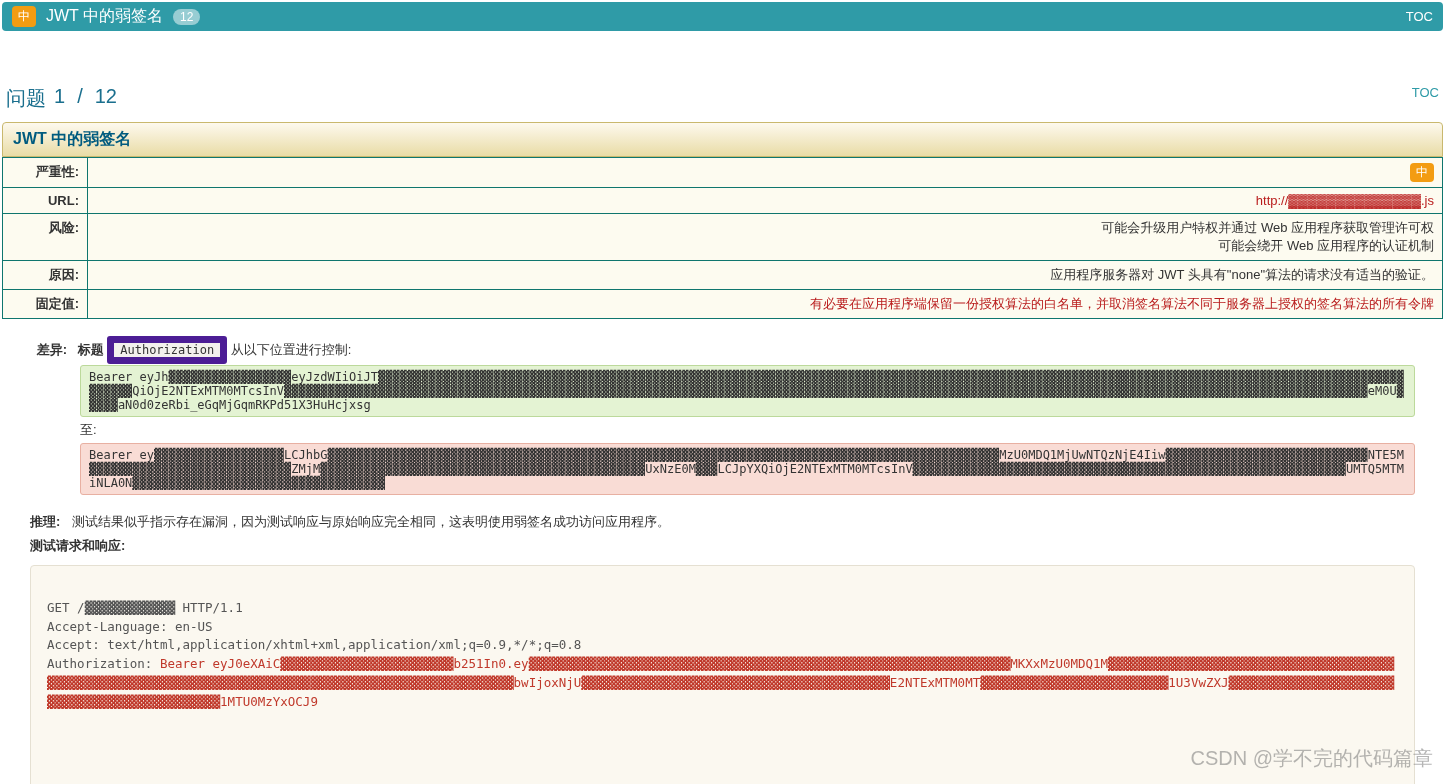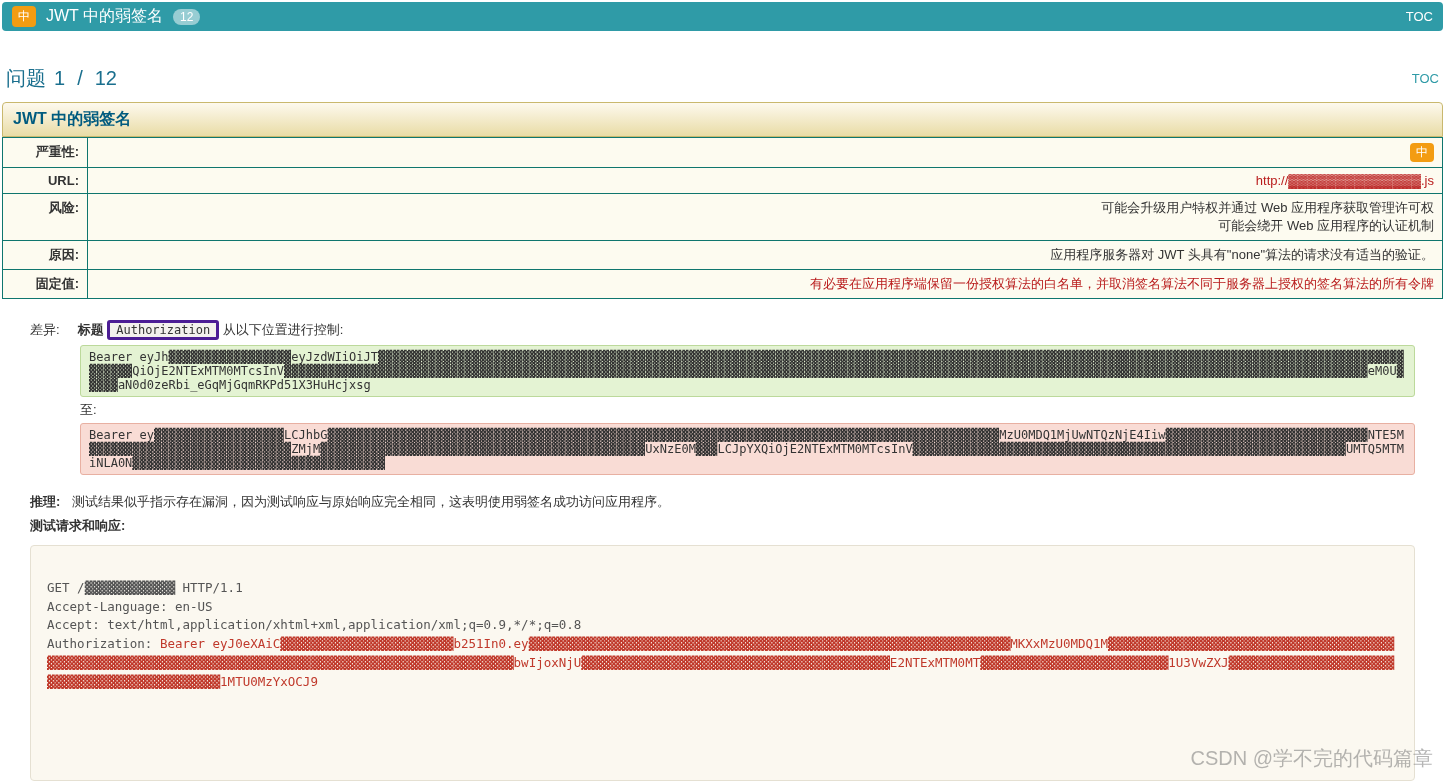--- a/index.html
+++ b/index.html
@@ -31,22 +31,21 @@
   .count-badge {
     background: rgba(255,255,255,0.5);
     color: #fff;
     border-radius: 9px;
     padding: 1px 7px;
     font-size: 12px;
   }
   .toc-link { margin-left: auto; color: #fff; font-size: 13px; cursor: pointer; }
   .issue-nav {
     display: flex;
-    align-items: center;
-    margin: 34px 6px 10px 6px;
+    margin: 54px 6px 10px 6px;
     color: #1a6f8e;
     font-size: 20px;
   }
   .issue-nav .label { margin-right: 8px; }
   .issue-nav .toc2 { margin-left: auto; color: #2f9ba7; font-size: 13px; cursor: pointer; }
   .issue-title-bar {
     background: linear-gradient(#fdf9ee, #e9dca6);
     border: 1px solid #c9b86e;
     border-radius: 4px 4px 0 0;
     padding: 6px 10px;
@@ -72,24 +71,24 @@
   .sev-pill {
     background: #f39c12;
     color: #fff;
     border-radius: 4px;
     padding: 1px 6px;
     font-size: 12px;
     display: inline-block;
   }
   a.link { color: #b91c1c; text-decoration: none; }
   .section { margin: 22px 30px 0 30px; }
-  .line-lbl { display: inline-block; min-width: 44px; font-weight: normal; }
+  .line-lbl { display: inline-block; min-width: 44px; font-weight: bold; text-align: center; }
   .code-chip {
     background: #f3f1ed;
-    border: 3px solid #4c1d95;
+    border: 7px solid #4c1d95;
     border-radius: 3px;
     padding: 0 6px;
     font-family: Consolas, Menlo, monospace;
     font-size: 12px;
   }
   .diff-from {
     background: #e4f3d3;
     border: 1px solid #bcd99b;
     border-radius: 3px;
     margin: 6px 0 2px 50px;

